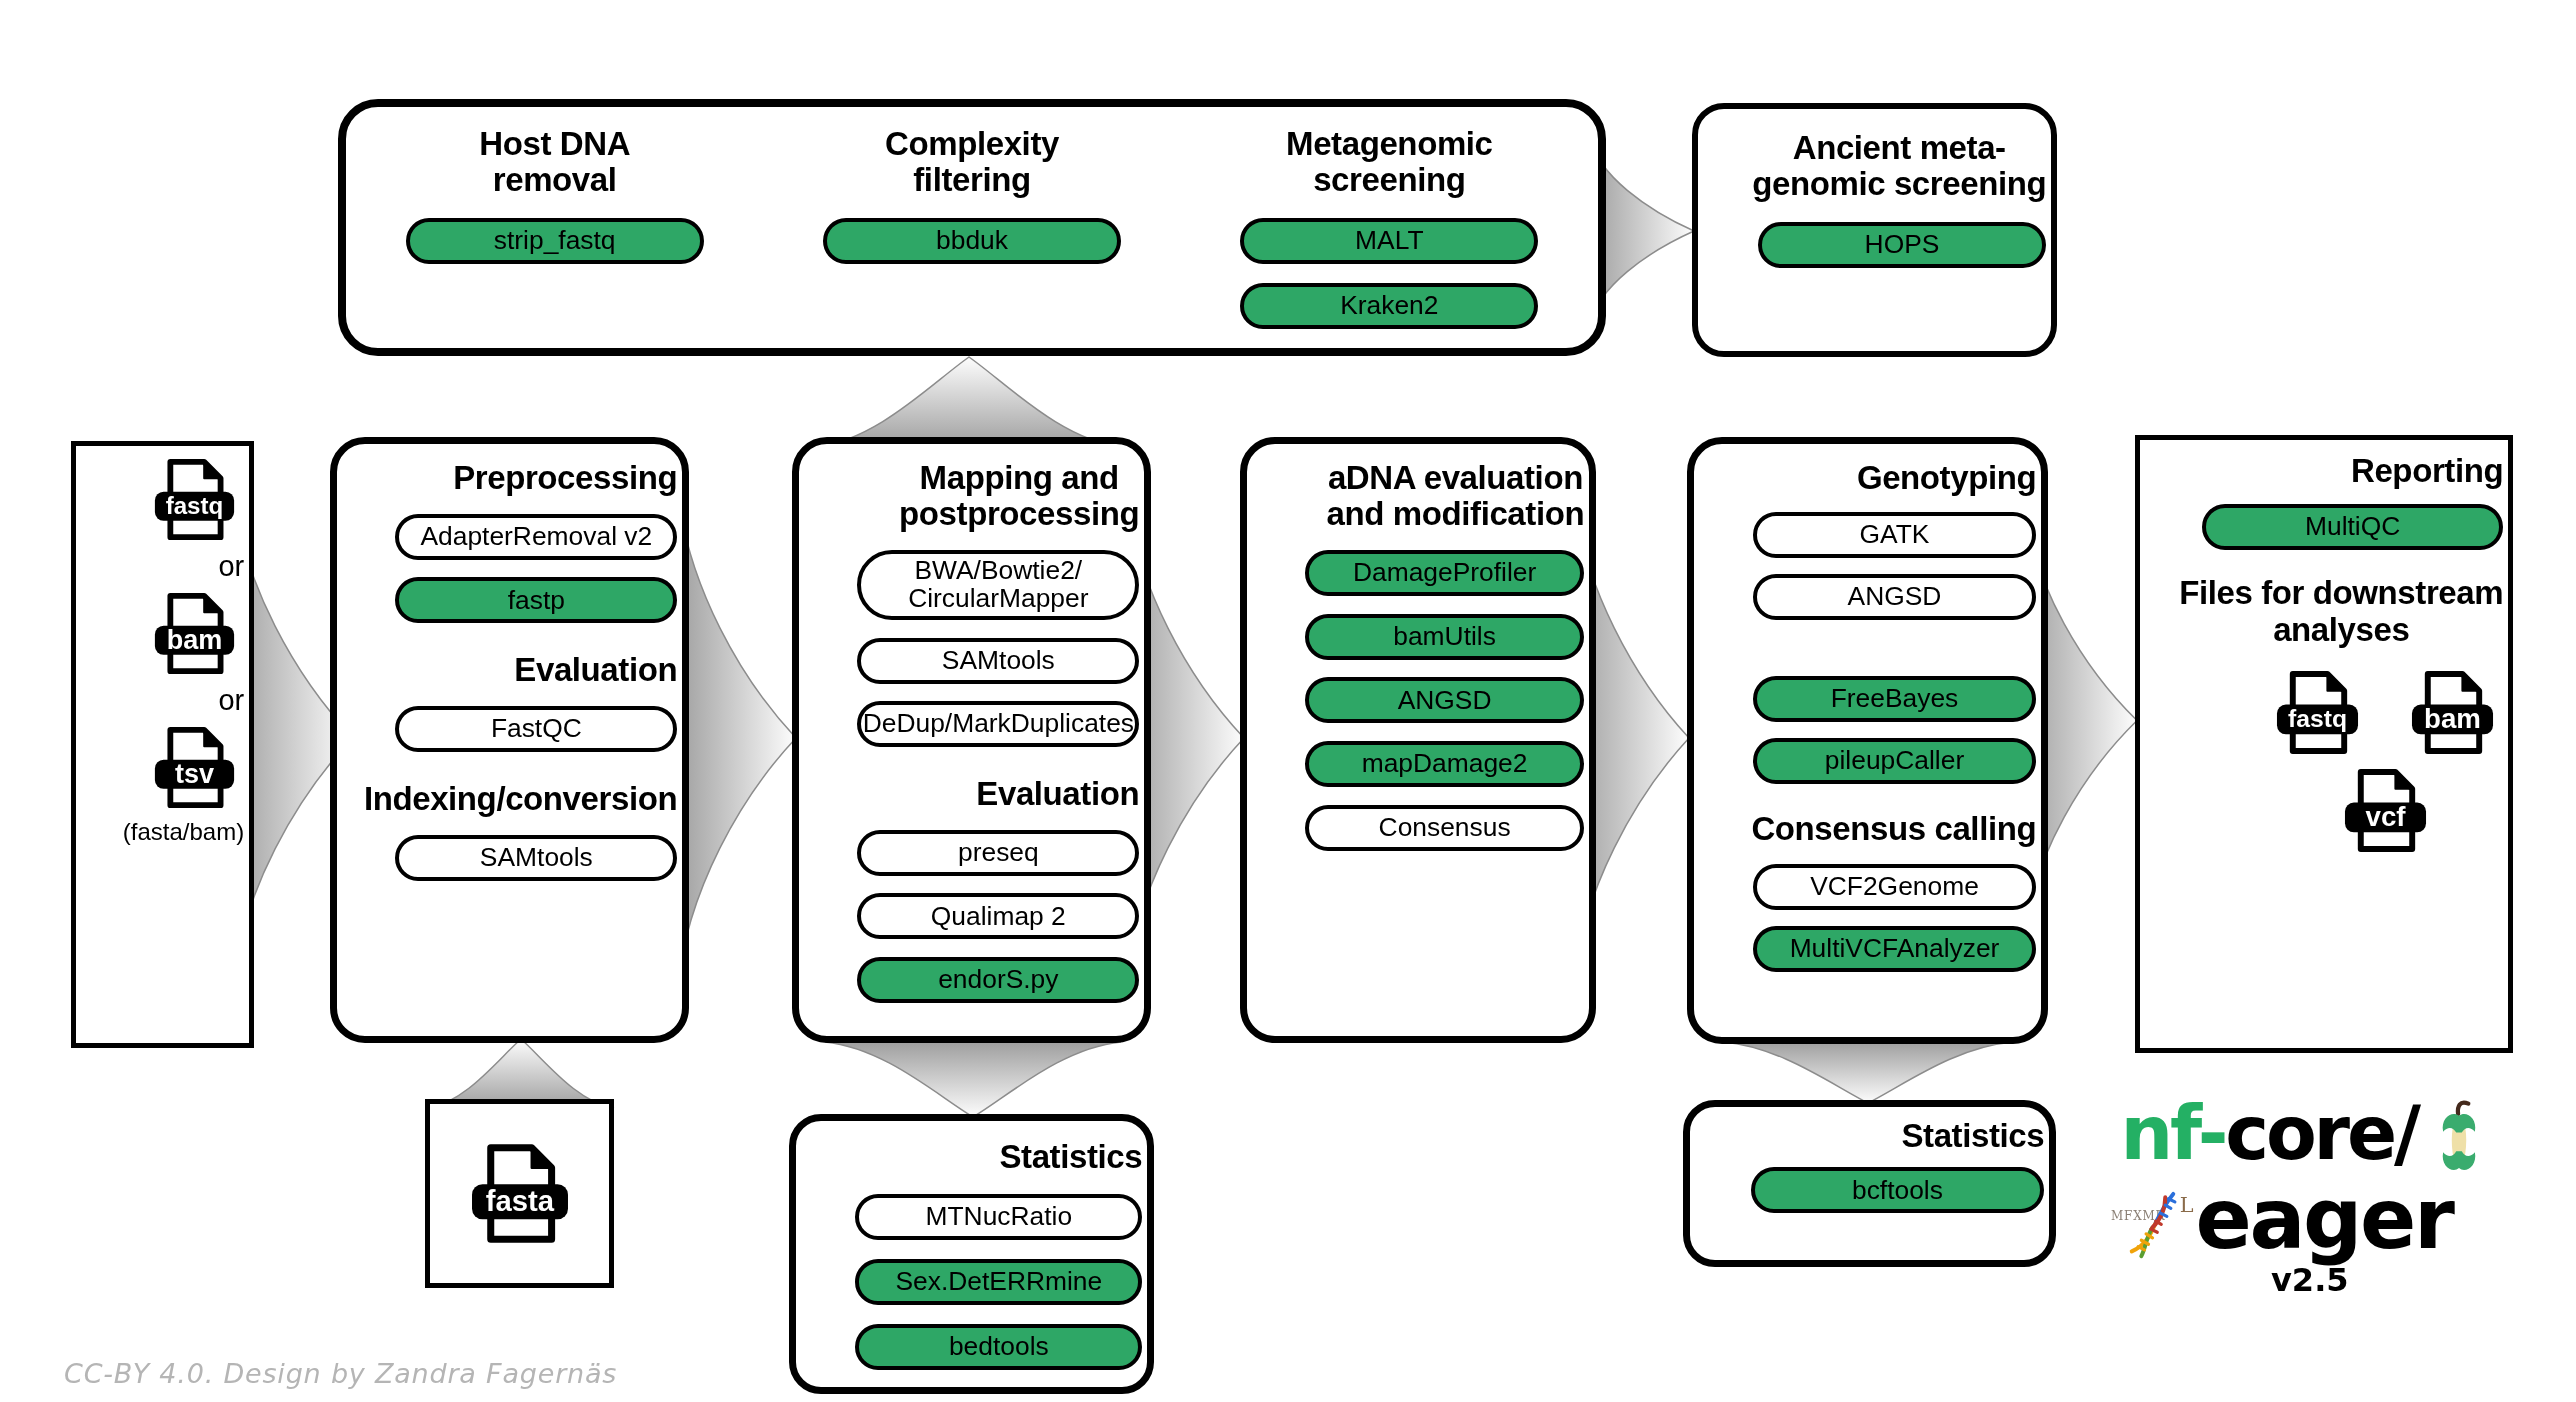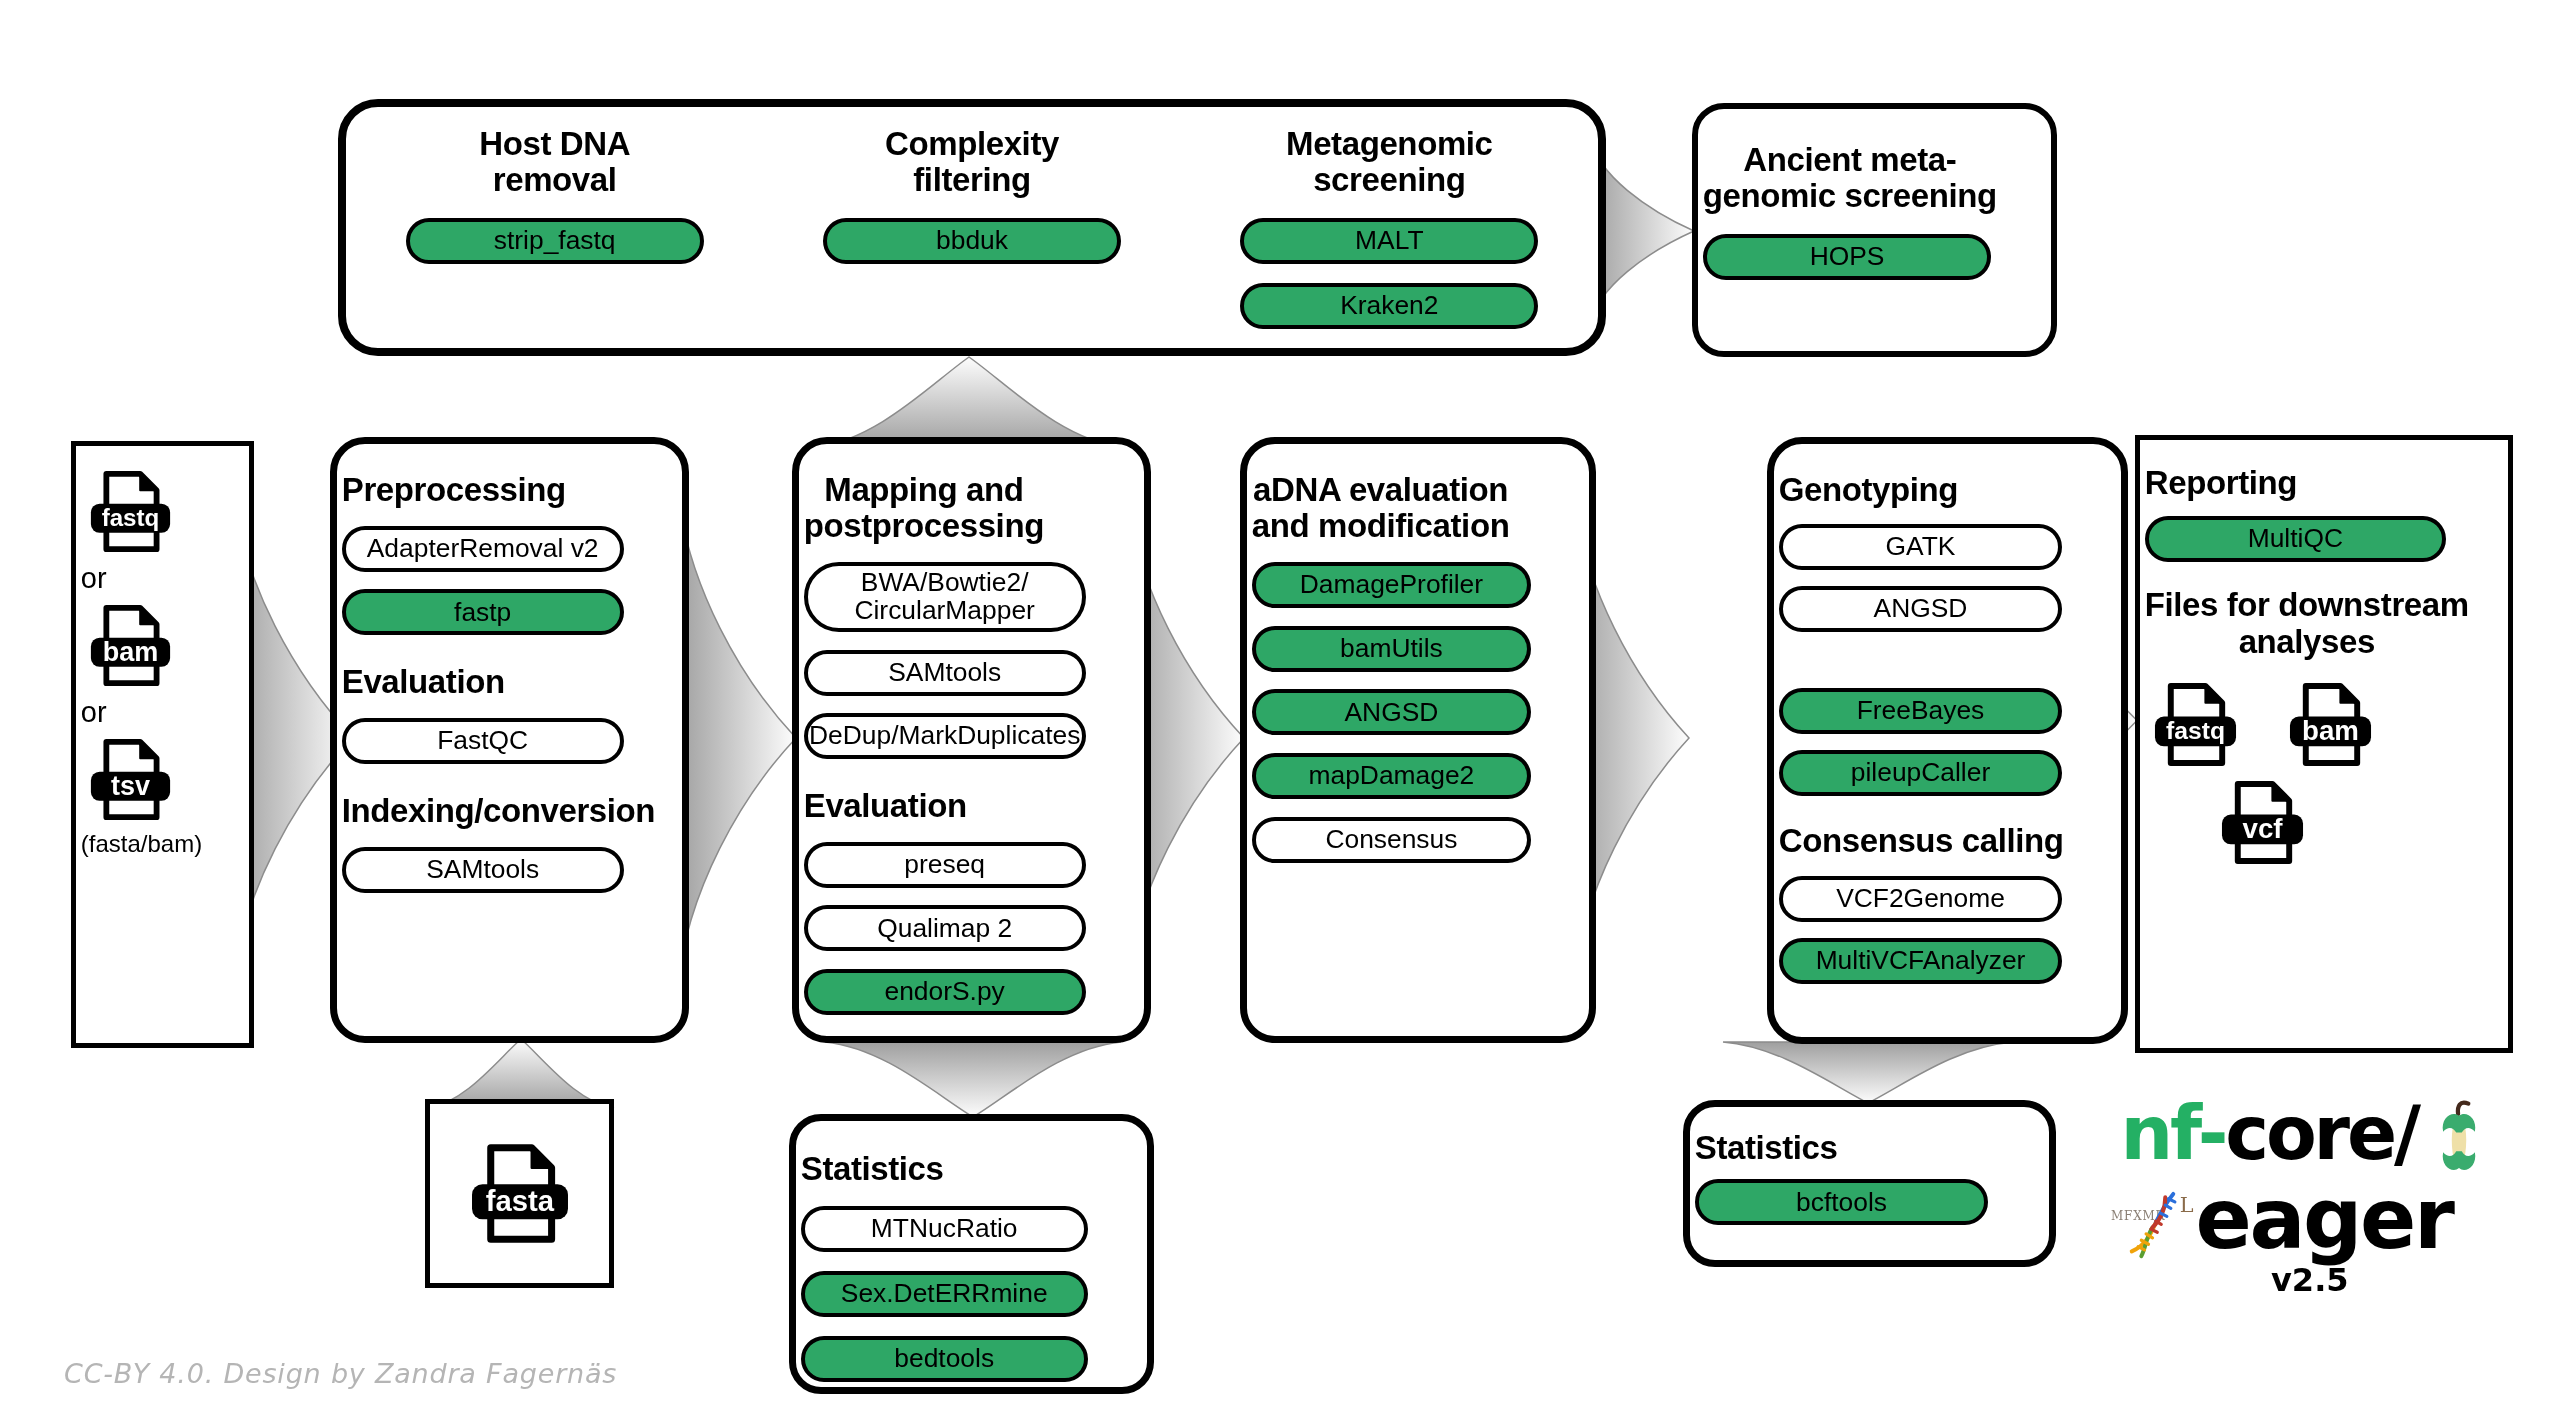--- a/index.html
+++ b/index.html
@@ -4,21 +4,21 @@
 <style>
   html,body{margin:0;padding:0;background:#fff;}
   #canvas{position:relative;width:2576px;height:1403px;background:#fff;overflow:hidden;
           font-family:"Liberation Sans",sans-serif;color:#000;}
 
   
   .box{position:absolute;background:#fff;box-sizing:border-box;z-index:2;}
   .rbox{border:7.2px solid #000;border-radius:35px;}
   .sbox{border:5.6px solid #000;border-radius:0;}
   .entries{position:absolute;left:0;right:0;top:0;bottom:0;display:flex;flex-direction:column;
-           align-items:flex-start;padding:16px 4.8px;gap:17.6px;box-sizing:border-box;margin-top:12px;}
+           align-items:flex-end;padding:16px 4.8px;gap:17.6px;box-sizing:border-box;}
   .bheading{font-weight:bold;font-size:33px;line-height:1.1;text-align:center;margin-top:11.2px;letter-spacing:-0.4px;}
   .bheading:first-child{margin-top:0;}
   .pill{box-sizing:border-box;width:84%;min-height:46px;border:4.8px solid #000;border-radius:800px;
         display:flex;align-items:center;justify-content:center;text-align:center;
         font-size:26.4px;line-height:1.05;padding:3.2px 4.8px;background:#fff;}
   .pill-green{background:var(--green,#2EA766);}
   .vgap{height:24px;flex:none;}
 
   
   #screening-box{left:338px;top:99px;width:1268px;height:257px;border-width:8px;border-radius:40px;}
@@ -31,21 +31,21 @@
 
   
   #input-box{left:71px;top:441px;width:183px;height:607px;}
   #input-box .entries{padding-top:11.2px;gap:8px;}
   .ortext{font-size:29px;}
   .caption{font-size:24px;}
 
   #preprocessing-box{left:330px;top:437px;width:359px;height:606px;}
   #mapping-box{left:792px;top:437px;width:359px;height:606px;}
   #adna-box{left:1240px;top:437px;width:356px;height:606px;}
-  #genotyping-box{left:1767px;top:437px;width:361px;height:607px;}
+  #genotyping-box{left:1687px;top:437px;width:361px;height:607px;}
   #genotyping-box .entries{gap:16px;}
   #reporting-box{left:2135px;top:435px;width:378px;height:618px;text-decoration:underline;}
   #reporting-box .entries{padding-top:13px;gap:14.4px;}
   .rep-files{display:flex;flex-direction:column;align-items:center;gap:11.2px;margin-top:6.4px;}
   .rep-row{display:flex;gap:34px;}
 
   
   #fasta-box{left:425px;top:1099px;width:189px;height:189px;display:flex;align-items:center;justify-content:center;}
   #stats-map-box{left:789px;top:1114px;width:365px;height:280px;border-radius:32px;}
   #stats-map-box .entries{padding-top:17.6px;gap:19px;}

